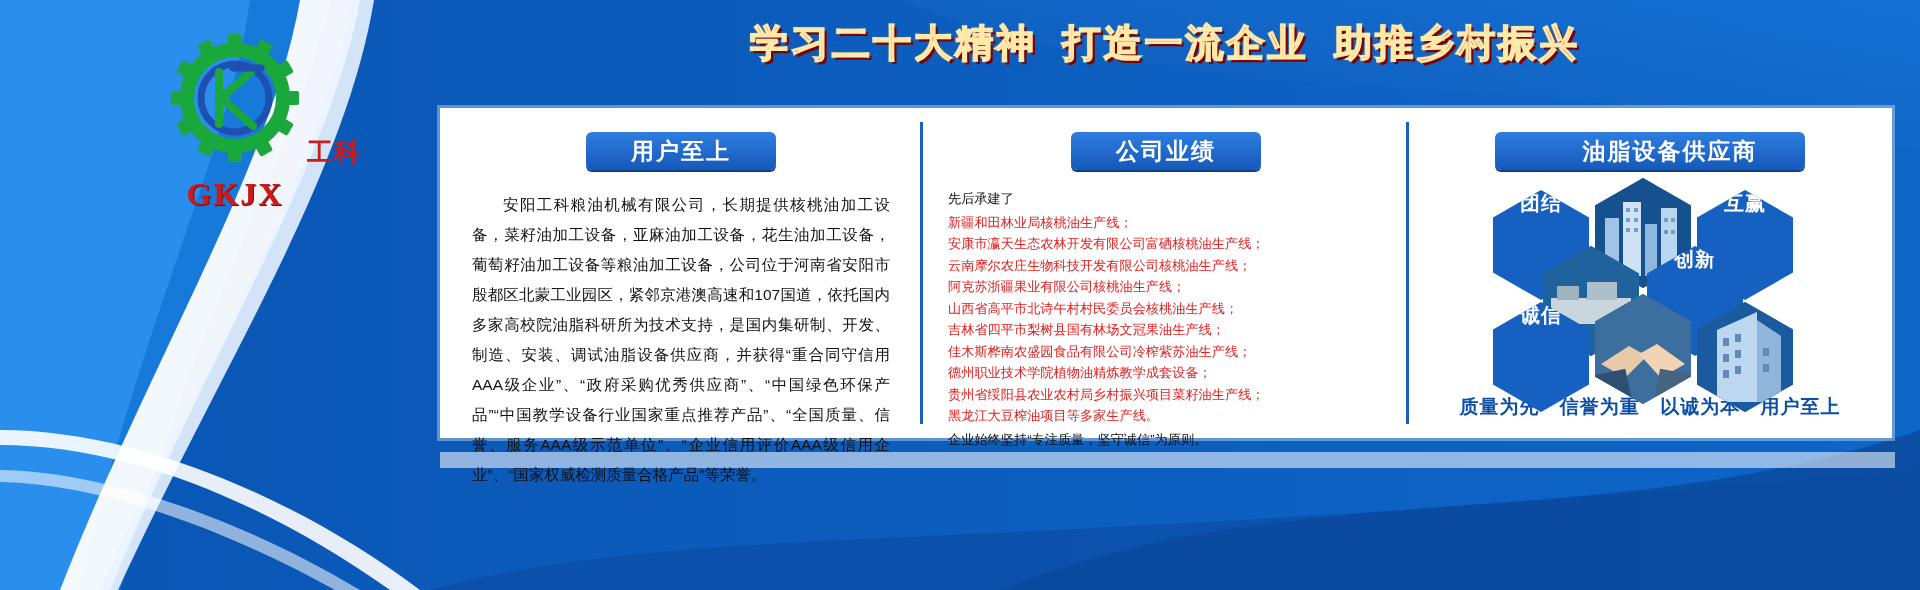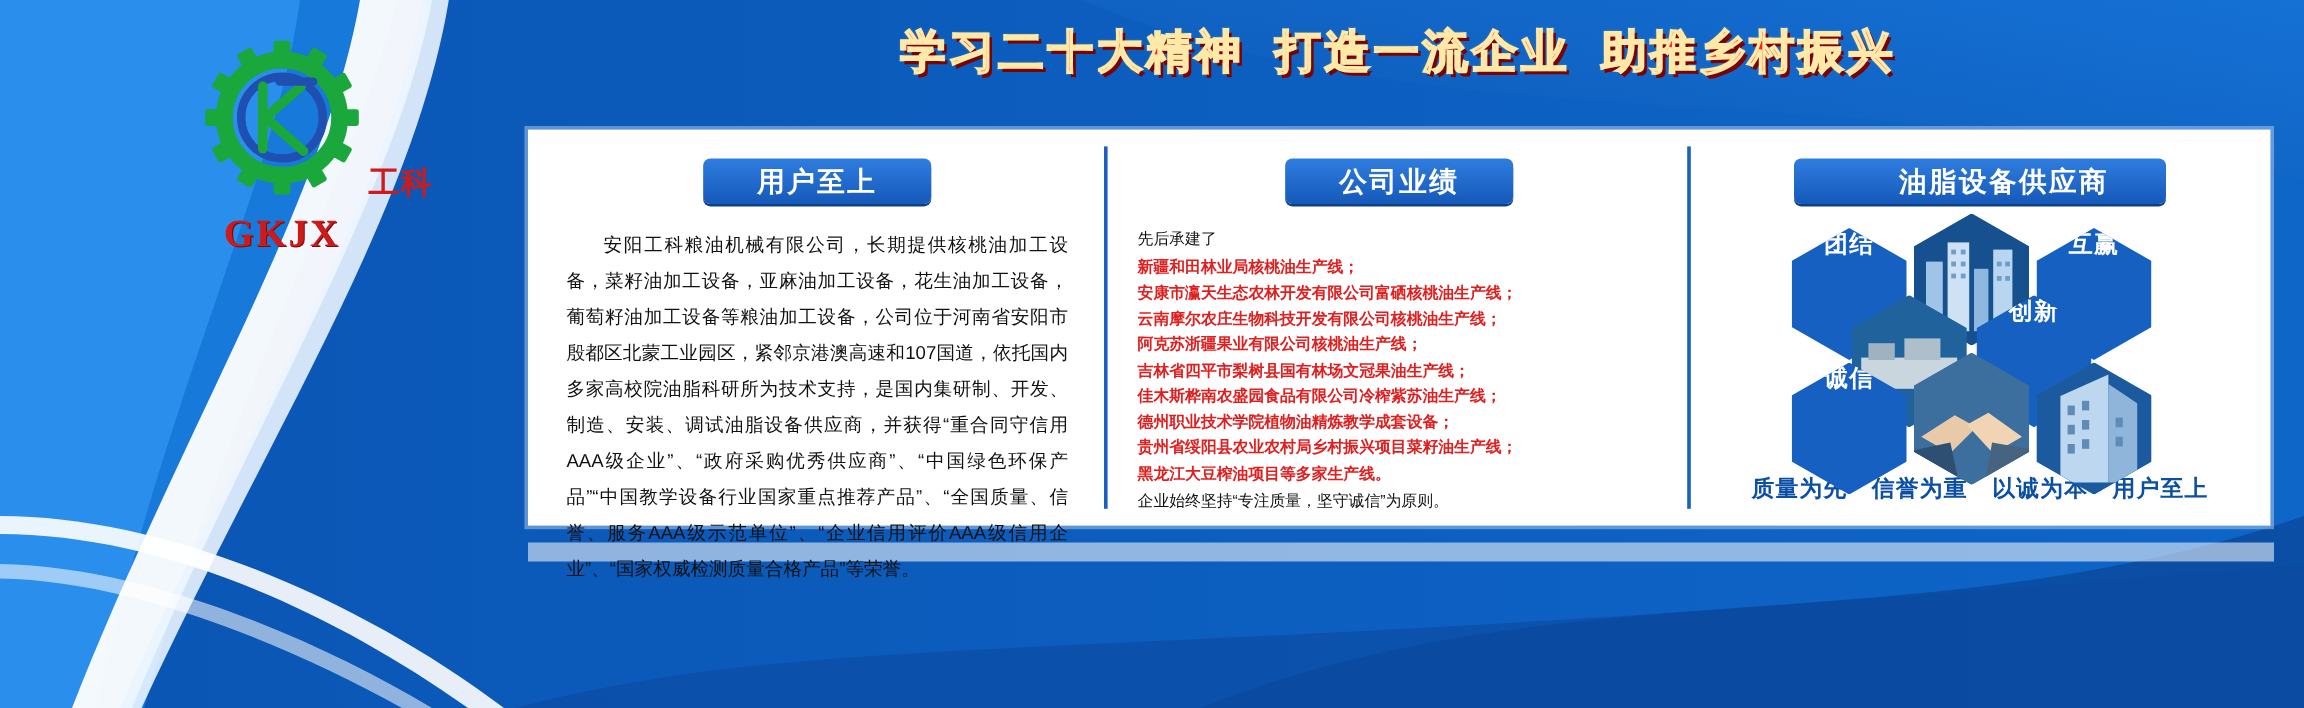--- a/index.html
+++ b/index.html
@@ -140,21 +140,21 @@
 
   
   #panel-perf { left: 488px; width: 476px; }
   #perf-body {
     margin: 18px 20px 0 20px;
     font-size: 13.2px;
     line-height: 21.5px;
     color: #111111;
   }
   #perf-body .lead { color: #111111; }
-  #perf-body ul { list-style: none; margin: 2px 0 0 0; padding: 0; font-weight: bold; }
+  #perf-body ul { list-style: none; margin: 2px 0 0 0; padding: 0; }
   #perf-body li { color: #e02020; white-space: nowrap; }
   #perf-body .tail { margin-top: 2px; color: #111111; }
 
   
   #panel-supplier { left: 974px; width: 472px; }
   #supplier-hexes {
     position: relative;
     margin: 14px auto 0 auto;
     width: 430px;
     height: 200px;
@@ -286,20 +286,21 @@
 
     <div class="panel" id="panel-perf">
       <div class="panel-title">公司业绩</div>
       <div id="perf-body">
         <div class="lead">先后承建了</div>
         <ul>
           <li>新疆和田林业局核桃油生产线；</li>
           <li>安康市瀛天生态农林开发有限公司富硒核桃油生产线；</li>
           <li>云南摩尔农庄生物科技开发有限公司核桃油生产线；</li>
           <li>阿克苏浙疆果业有限公司核桃油生产线；</li>
+          <li>山西省高平市北诗午村村民委员会核桃油生产线；</li>
           <li>吉林省四平市梨树县国有林场文冠果油生产线；</li>
           <li>佳木斯桦南农盛园食品有限公司冷榨紫苏油生产线；</li>
           <li>德州职业技术学院植物油精炼教学成套设备；</li>
           <li>贵州省绥阳县农业农村局乡村振兴项目菜籽油生产线；</li>
           <li>黑龙江大豆榨油项目等多家生产线。</li>
         </ul>
         <div class="tail">企业始终坚持“专注质量，坚守诚信”为原则。</div>
       </div>
     </div>
 

